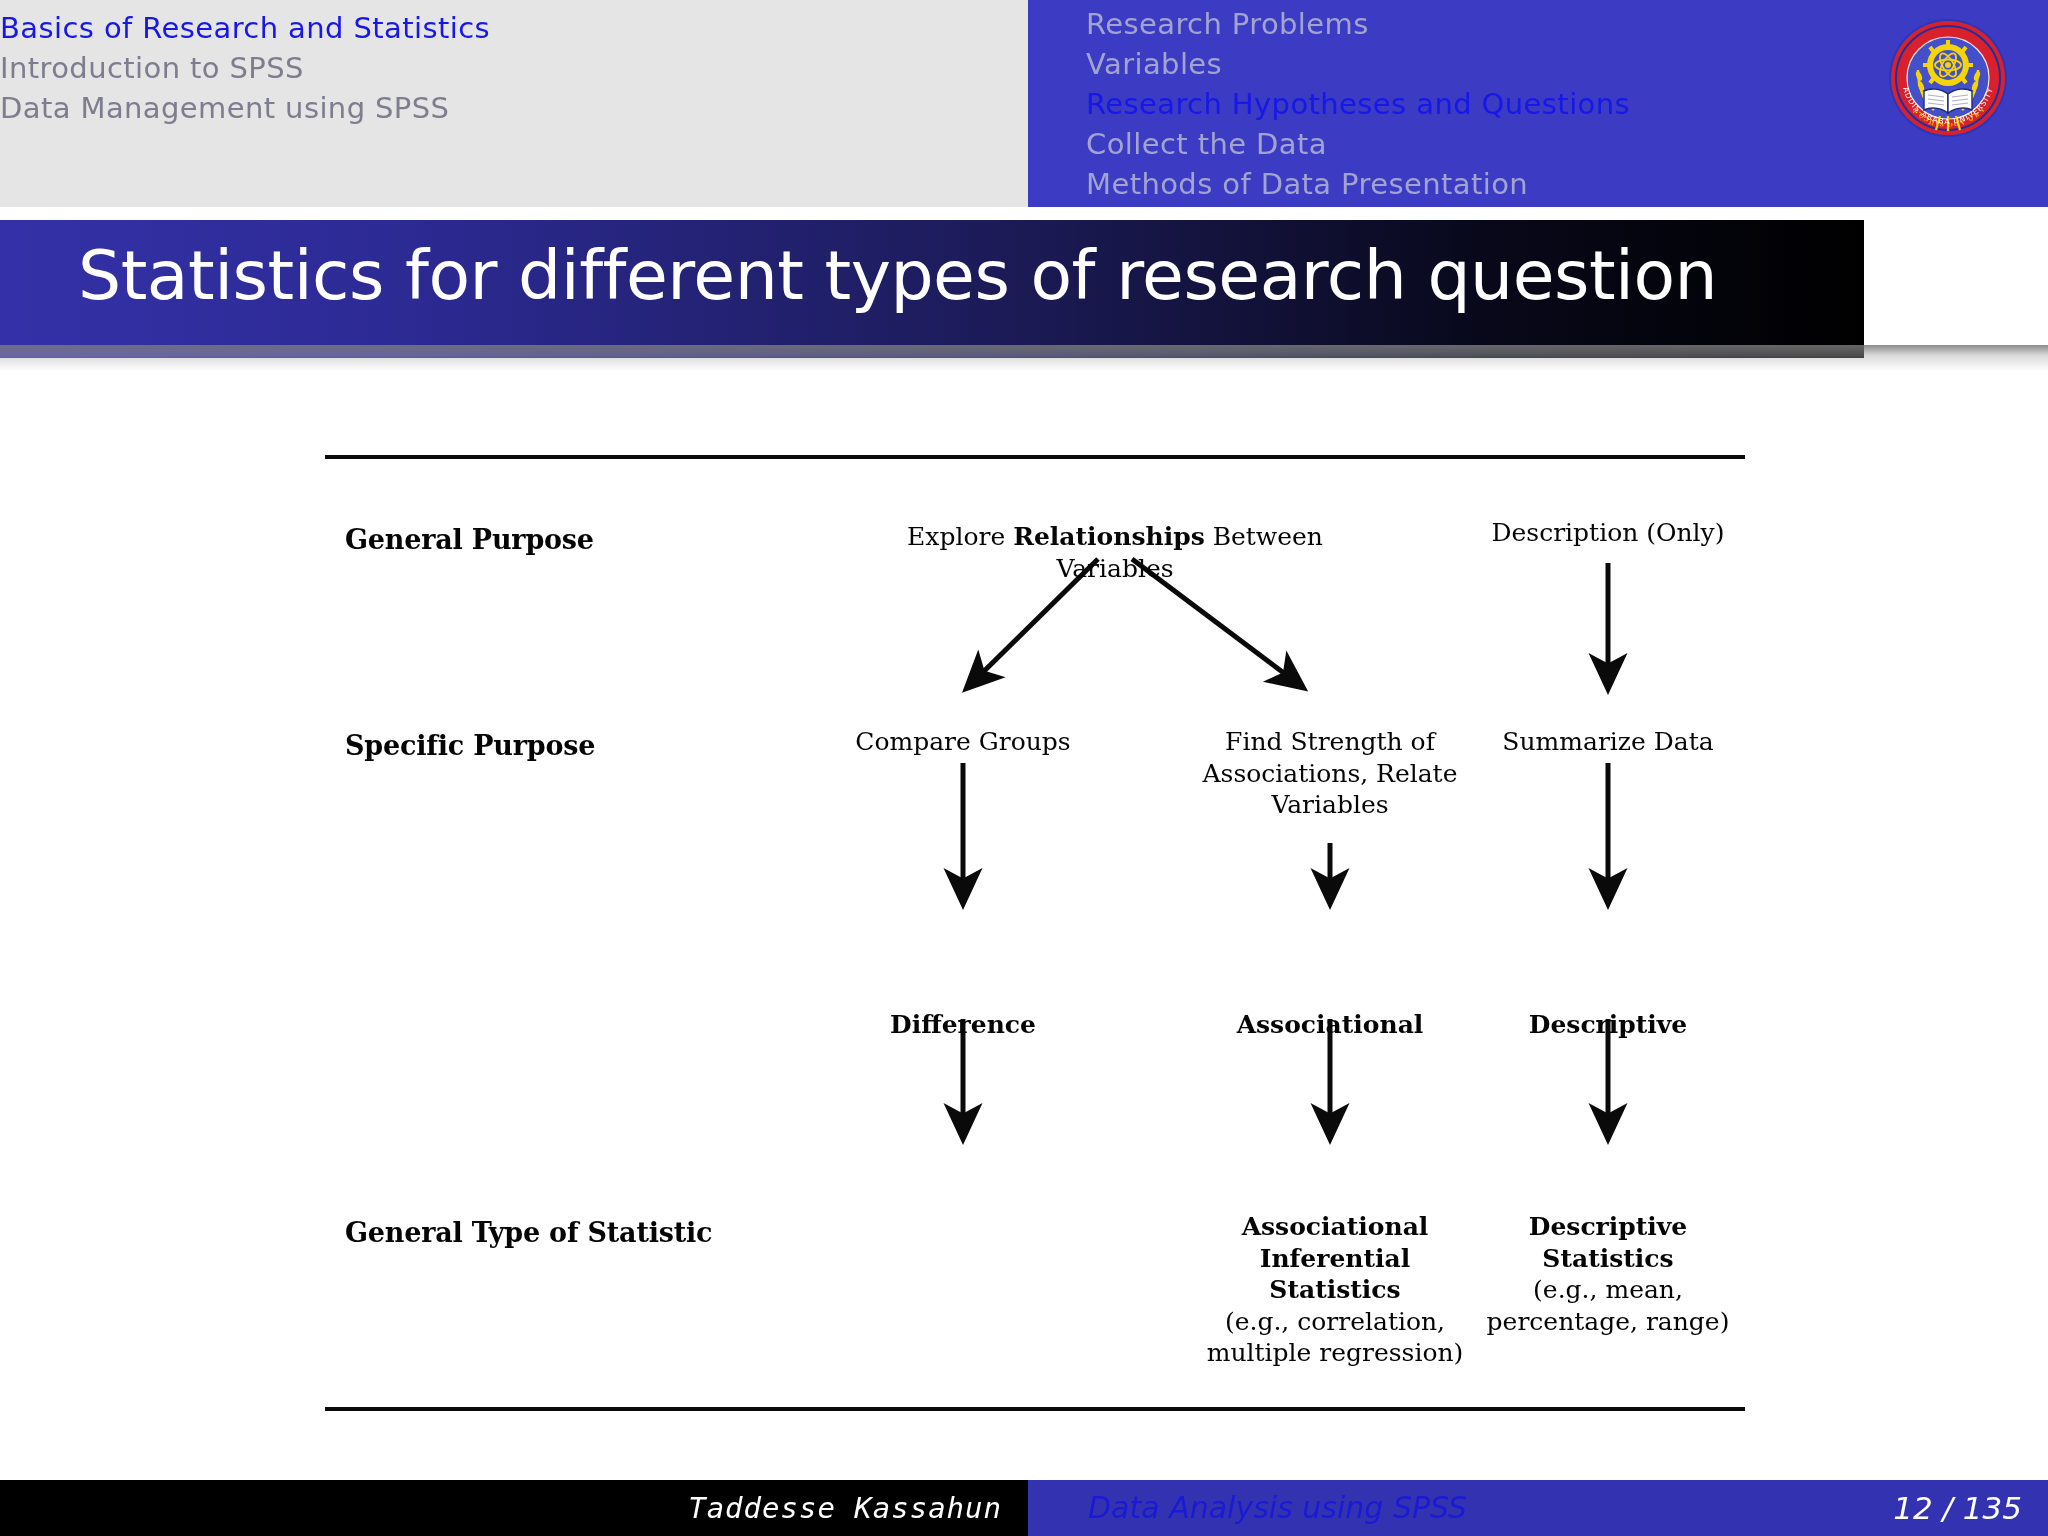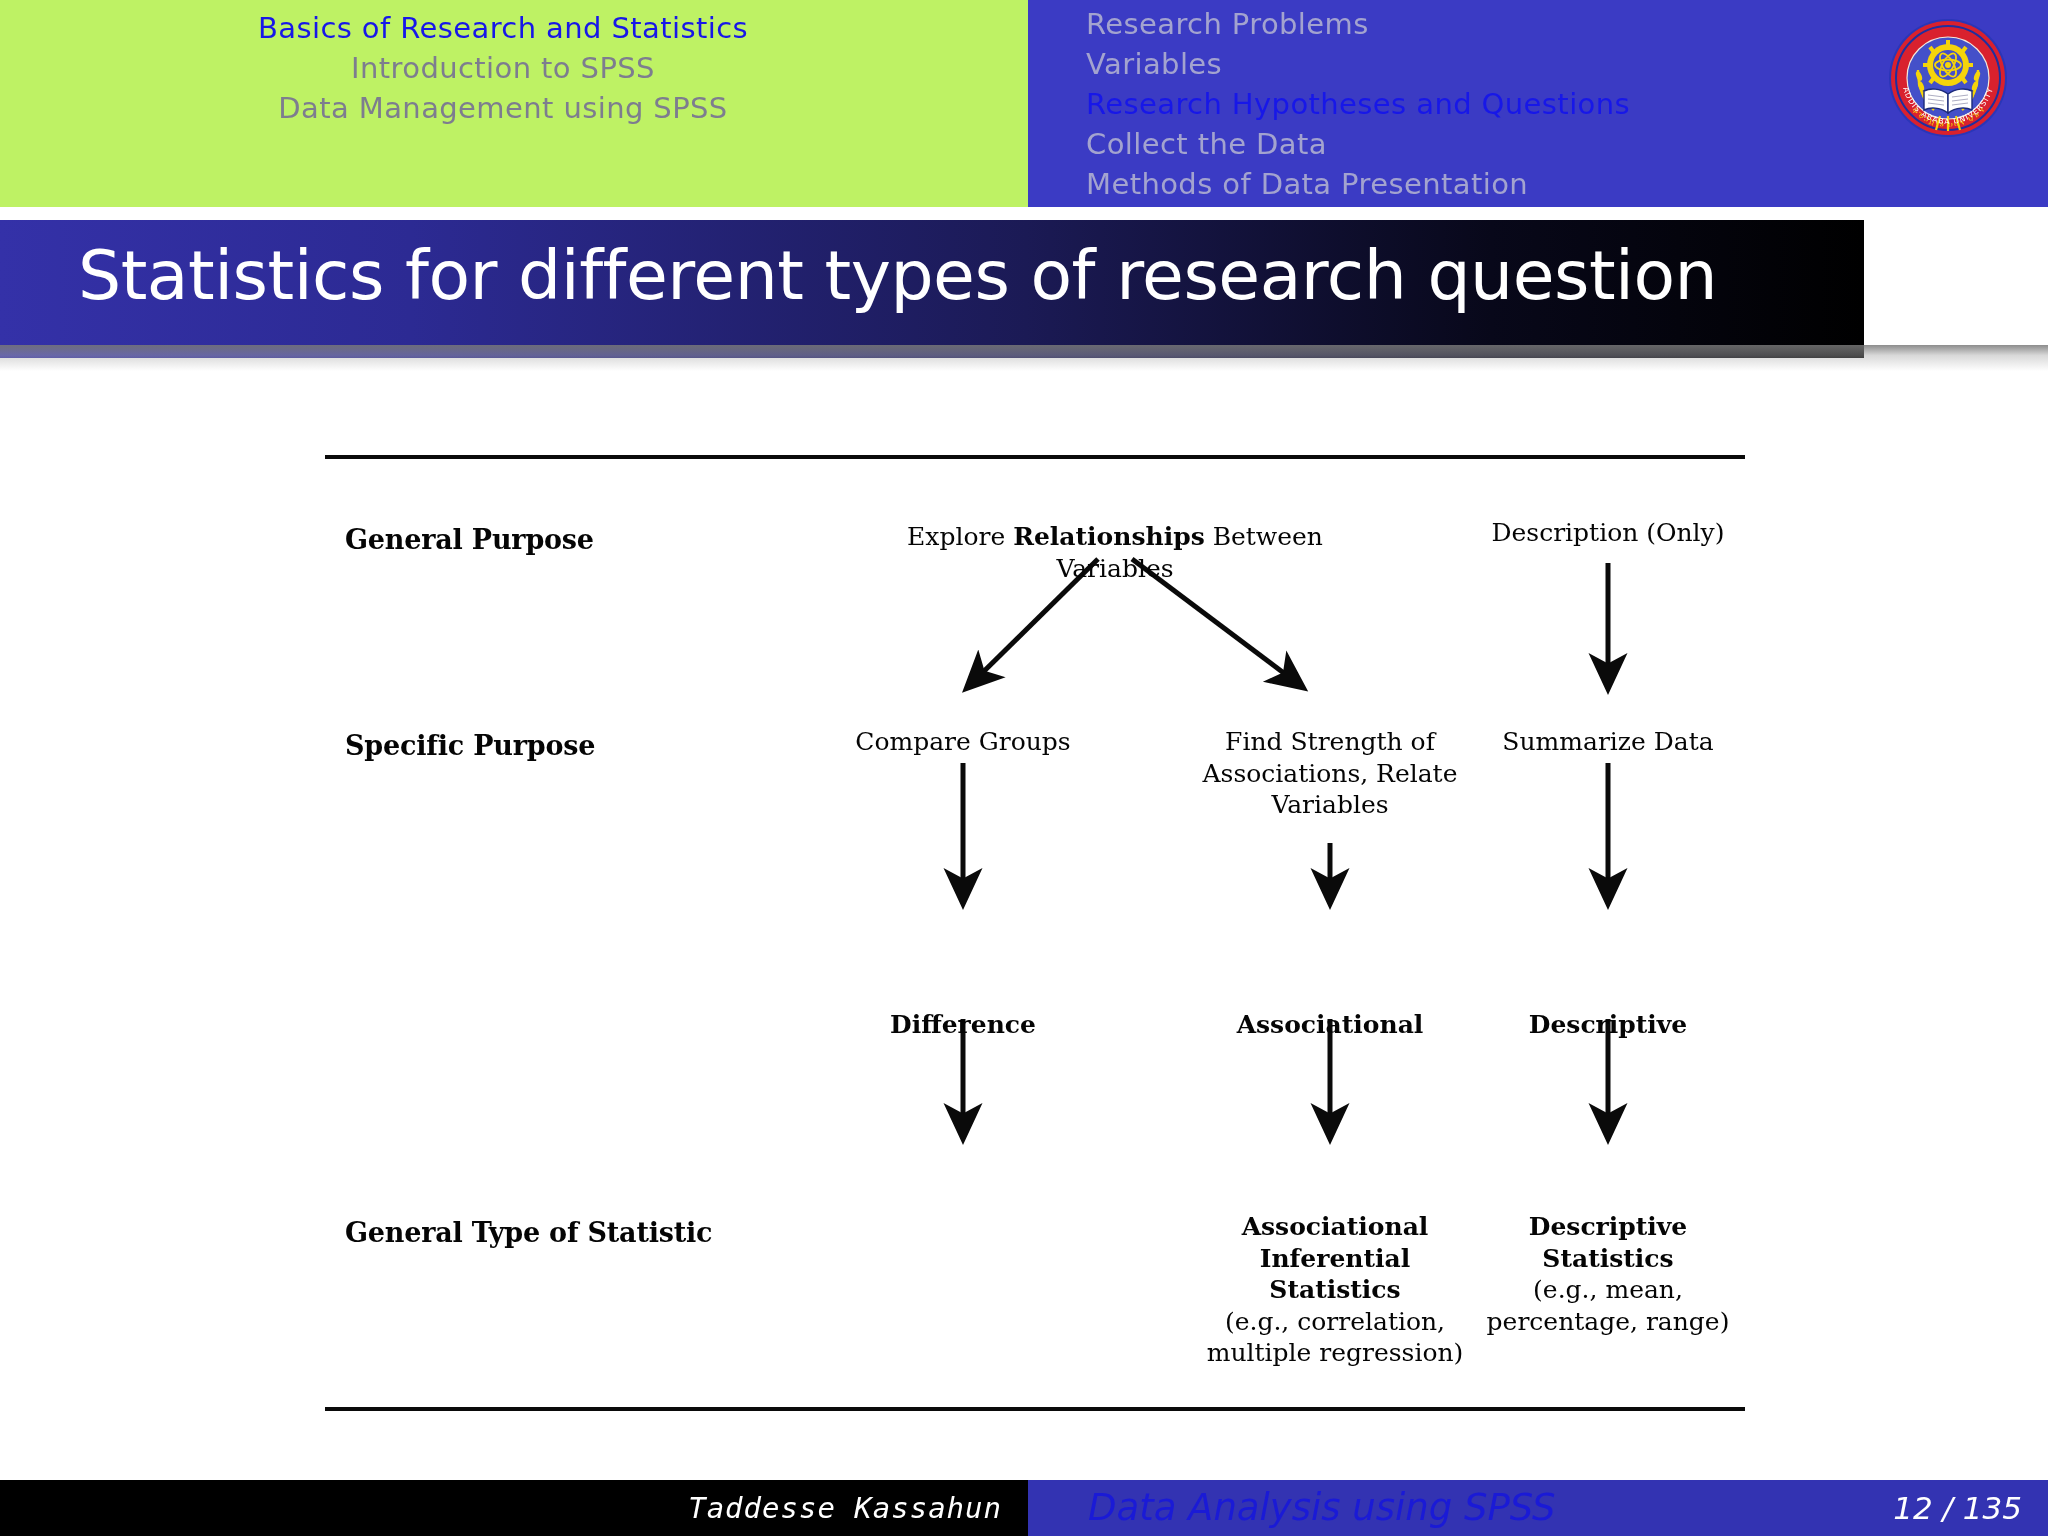--- a/index.html
+++ b/index.html
@@ -21,24 +21,24 @@
     left: 0; top: 0;
     width: 2048px;
     height: 207px;
     background: #000000;
   }
   .header-left {
     position: absolute;
     left: 0; top: 0;
     width: 1028px;
     height: 207px;
-    background: #bef264;
+    background: #e5e5e5;
     box-sizing: border-box;
     padding: 8px 22px 0 0;
-    text-align: center;
+    text-align: left;
   }
   .header-right {
     position: absolute;
     left: 1028px; top: 0;
     width: 1020px;
     height: 207px;
     background: #3B3BC4;
     box-sizing: border-box;
     padding: 4px 0 0 58px;
     text-align: left;
@@ -171,21 +171,21 @@
     font-family: "DejaVu Sans Mono", monospace;
     font-size: 29px;
     color: #ffffff;
     line-height: 56px;
     letter-spacing: 1px;
   }
   .footer-subject {
     position: absolute;
     left: 60px; top: 0;
     font-family: "DejaVu Sans", sans-serif;
-    font-size: 37px;
+    font-size: 30px;
     color: #1a1ad6;
     line-height: 56px;
     white-space: nowrap;
   }
   .footer-page {
     position: absolute;
     right: 26px; top: 0;
     font-family: "DejaVu Sans", sans-serif;
     font-size: 31px;
     color: #ffffff;

